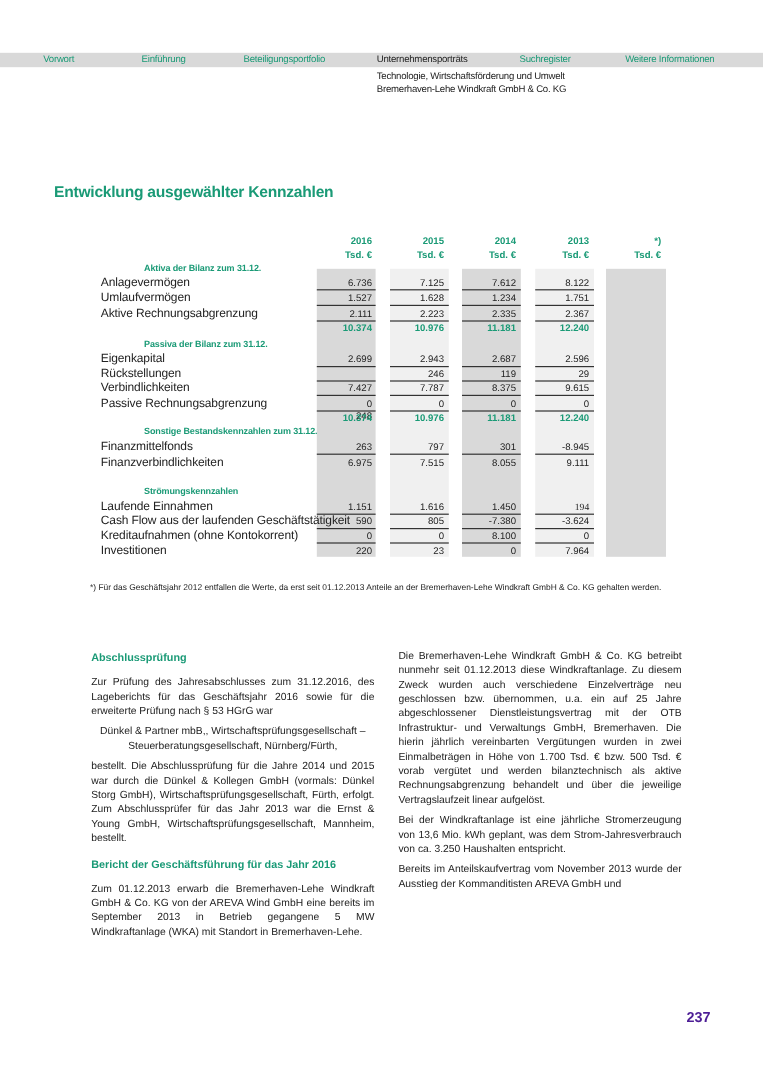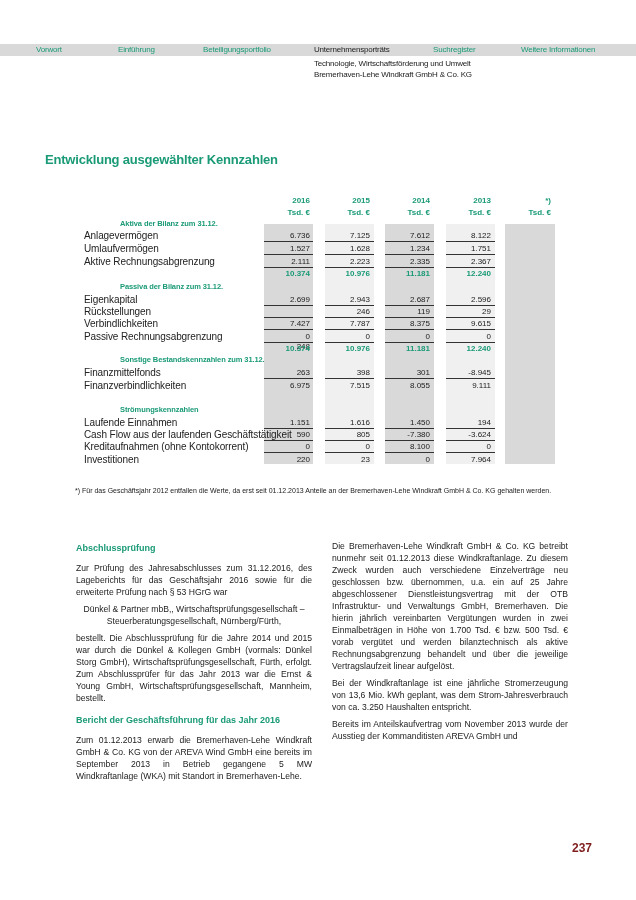--- a/index.html
+++ b/index.html
@@ -27,21 +27,21 @@
   .rule { position: absolute; height: 1.5px; background: #333; }
 
   .footnote { position: absolute; left: 75px; top: 486px; width: 490px; font-size: 7px; color: #222; line-height: 10px; padding-left: 12px; text-indent: -12px; }
 
   .text-col { position: absolute; width: 236px; font-size: 8.6px; line-height: 12px; color: #222; text-align: justify; }
   .text-col p { margin-bottom: 5px; }
   .text-col h3 { font-size: 9px; font-weight: bold; color: #1a9a76; margin-bottom: 8px; }
   .text-col .center { text-align: center; margin-bottom: 5px; }
   .text-col .h-space { margin-top: 10px; }
 
-  .page-number { position: absolute; left: 572px; top: 841px; font-size: 12px; font-weight: bold; color: #7f1d1d; }
+  .page-number { position: absolute; left: 572px; top: 841px; font-size: 12px; font-weight: bold; color: #4c1d95; }
 </style>
 </head>
 <body>
 
 <div class="navbar">
   <span class="nav-item" style="left:36px">Vorwort</span>
   <span class="nav-item" style="left:118px">Einführung</span>
   <span class="nav-item" style="left:203px">Beteiligungsportfolio</span>
   <span class="nav-item active" style="left:314px">Unternehmensporträts</span>
   <span class="nav-item" style="left:433px">Suchregister</span>
@@ -150,37 +150,37 @@
     <div class="cell" style="left: 380px; top: 331px;">0</div>
     <div class="rule" style="left: 385px; width: 49px; top: 341.5px;"></div>
     <div class="cell" style="left: 441px; top: 331px;">0</div>
     <div class="rule" style="left: 446px; width: 49px; top: 341.5px;"></div>
     <div class="cell total" style="left: 260px; top: 343px;">10.374</div>
     <div class="cell total" style="left: 320px; top: 343px;">10.976</div>
     <div class="cell total" style="left: 380px; top: 343px;">11.181</div>
     <div class="cell total" style="left: 441px; top: 343px;">12.240</div>
     <div class="cell" style="left: 260px; top: 367px;">263</div>
     <div class="rule" style="left: 264px; width: 49px; top: 377.5px;"></div>
-    <div class="cell" style="left: 320px; top: 367px;">398</div>
+    <div class="cell" style="left: 320px; top: 367px;">797</div>
     <div class="rule" style="left: 325px; width: 49px; top: 377.5px;"></div>
     <div class="cell" style="left: 380px; top: 367px;">301</div>
     <div class="rule" style="left: 385px; width: 49px; top: 377.5px;"></div>
     <div class="cell" style="left: 441px; top: 367px;">-8.945</div>
     <div class="rule" style="left: 446px; width: 49px; top: 377.5px;"></div>
     <div class="cell" style="left: 260px; top: 380px;">6.975</div>
     <div class="cell" style="left: 320px; top: 380px;">7.515</div>
     <div class="cell" style="left: 380px; top: 380px;">8.055</div>
     <div class="cell" style="left: 441px; top: 380px;">9.111</div>
     <div class="cell" style="left: 260px; top: 417px;">1.151</div>
     <div class="rule" style="left: 264px; width: 49px; top: 427.5px;"></div>
     <div class="cell" style="left: 320px; top: 417px;">1.616</div>
     <div class="rule" style="left: 325px; width: 49px; top: 427.5px;"></div>
     <div class="cell" style="left: 380px; top: 417px;">1.450</div>
     <div class="rule" style="left: 385px; width: 49px; top: 427.5px;"></div>
-    <div class="cell" style="left: 441px; top: 417px;">194</div>
+    <div class="cell" style="left: 441px; top: 417px; font-family: Liberation Serif, serif;">194</div>
     <div class="rule" style="left: 446px; width: 49px; top: 427.5px;"></div>
     <div class="cell" style="left: 260px; top: 429px;">590</div>
     <div class="rule" style="left: 264px; width: 49px; top: 439.5px;"></div>
     <div class="cell" style="left: 320px; top: 429px;">805</div>
     <div class="rule" style="left: 325px; width: 49px; top: 439.5px;"></div>
     <div class="cell" style="left: 380px; top: 429px;">-7.380</div>
     <div class="rule" style="left: 385px; width: 49px; top: 439.5px;"></div>
     <div class="cell" style="left: 441px; top: 429px;">-3.624</div>
     <div class="rule" style="left: 446px; width: 49px; top: 439.5px;"></div>
     <div class="cell" style="left: 260px; top: 441px;">0</div>

